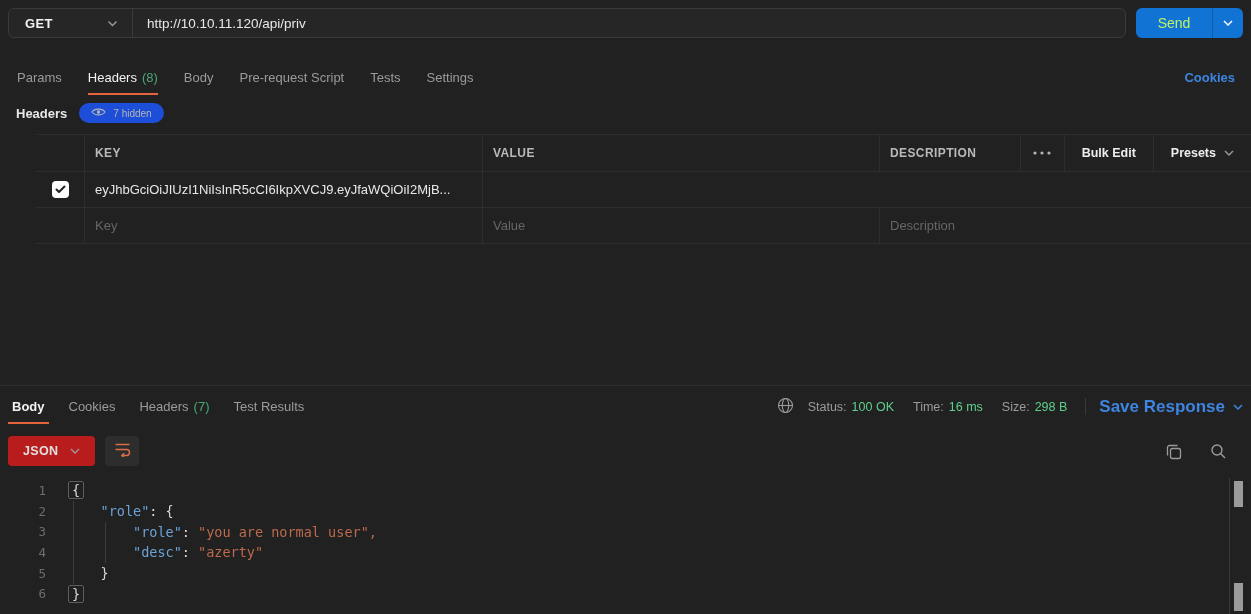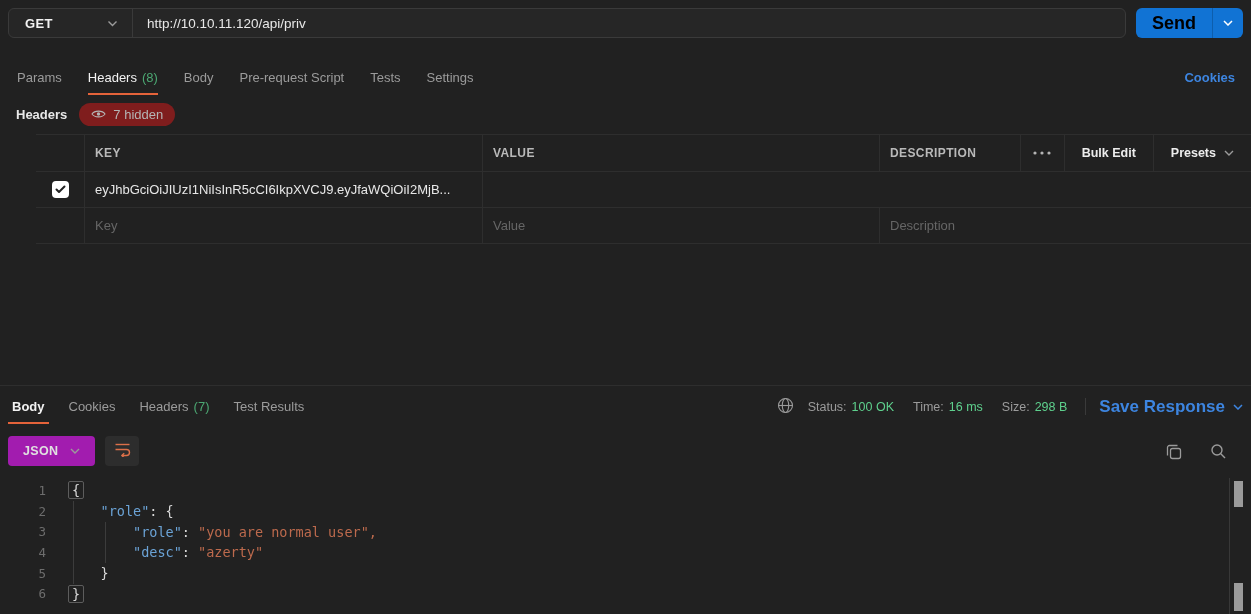--- a/index.html
+++ b/index.html
@@ -11,33 +11,33 @@
     color:#ededed; font-size:13px;
   }
   
   .url-row { position:absolute; top:8px; left:8px; right:8px; height:30px; display:flex; }
   .method-url { flex:1; display:flex; background:#262626; border:1px solid #3a3a3a; border-radius:6px; overflow:hidden; }
   .method-box { width:124px; display:flex; align-items:center; justify-content:space-between; padding:0 14px 0 16px; border-right:1px solid #3a3a3a; cursor:pointer; }
   .method-box .m { font-weight:bold; font-size:13px; color:#f2f2f2; letter-spacing:0.3px; }
   .chev { color:#9b9b9b; display:inline-flex; }
   .url-input { flex:1; background:transparent; border:none; outline:none; color:#e8e8e8; font-size:13.5px; padding:0 14px; font-family:"Liberation Sans", sans-serif; }
   .send-group { display:flex; margin-left:10px; width:107px; background:#1173d4; border-radius:6px; overflow:hidden; cursor:pointer; }
-  .send-main { flex:1; display:flex; align-items:center; justify-content:center; color:#000000; font-weight:bold; font-size:18px; }
+  .send-main { flex:1; display:flex; align-items:center; justify-content:center; color:#bef264; font-weight:normal; font-size:14px; }
   .send-caret { width:31px; display:flex; align-items:center; justify-content:center; border-left:1px solid rgba(0,0,0,0.18); color:#fff; }
   
   .req-tabs { position:absolute; top:60px; left:4px; height:35px; display:flex; align-items:center; }
   .tab { position:relative; padding:0 13px; height:35px; display:flex; align-items:center; color:#9b9b9b; cursor:pointer; font-size:13px; }
   .tab .cnt { color:#4ca873; margin-left:5px; }
   .tab.active { color:#f2f2f2; }
   .tab.active::after { content:""; position:absolute; left:13px; right:13px; bottom:0; height:2px; background:#e5633a; }
   .cookies-link { position:absolute; top:70px; right:16px; color:#3d85e0; font-weight:bold; font-size:13px; cursor:pointer; }
   
   .hdrs-row { position:absolute; top:103px; left:16px; display:flex; align-items:center; gap:12px; }
   .hdrs-title { font-weight:bold; font-size:13px; color:#e8e8e8; }
-  .hidden-pill { display:flex; align-items:center; gap:7px; background:#7f1d1d; border-radius:12px; padding:4px 12px; color:#b5b5b5; font-size:13px; cursor:pointer; }
+  .hidden-pill { display:flex; align-items:center; gap:7px; background:#1d4ed8; border-radius:12px; padding:4px 12px; color:#b5b5b5; font-size:10px; cursor:pointer; }
   
   .hdr-table { position:absolute; top:134px; left:0; width:100%;padding-left:36px; }
   .t-row { display:grid; grid-template-columns:48px 398px 397px 1fr; border-bottom:1px solid #2e2e2e; }
   .t-row.head { border-top:1px solid #2e2e2e; height:38px; }
   .t-row.body-r { height:36px; }
   .t-cell { display:flex; align-items:center; padding-left:10px; overflow:hidden; }
   .t-cell.bl { border-left:1px solid #2e2e2e; }
   .col-h { font-weight:bold; font-size:12px; color:#b9b9b9; letter-spacing:0.4px; }
   .desc-head { padding-right:0; }
   .desc-head .lbl { flex:1; }
@@ -62,21 +62,21 @@
   .status-bar .lab { color:#9b9b9b; }
   .status-bar .val { color:#5ed08d; }
   .vdiv { width:1px; height:17px; background:#3a3a3a; margin:0 4px; }
   .save-resp { display:flex; align-items:center; gap:8px; color:#3d85e0; font-weight:bold; font-size:17px; cursor:pointer; }
   .save-resp .chev { color:#3d85e0; }
   
   .resp-toolbar { position:absolute; top:436px; left:8px; height:30px; display:flex; align-items:center; gap:10px; }
   .seg { display:flex; background:#2d2d2d; border-radius:4px; height:30px; }
   .seg-item { display:flex; align-items:center; padding:0 17px; color:#9b9b9b; cursor:pointer; font-size:12.5px; border-radius:4px; }
   .seg-item.active { background:#404040; color:#f2f2f2; font-weight:bold; }
-  .fmt { display:flex; align-items:center; gap:12px; background:#a21caf; border-radius:4px; height:30px; padding:0 15px; cursor:pointer; }
+  .fmt { display:flex; align-items:center; gap:12px; background:#b91c1c; border-radius:4px; height:30px; padding:0 15px; cursor:pointer; }
   .fmt .f { font-weight:bold; font-size:12.5px; color:#e0e0e0; letter-spacing:0.3px; }
   .sq-btn { width:34px; height:30px; background:#2d2d2d; border-radius:4px; display:flex; align-items:center; justify-content:center; cursor:pointer; }
   .resp-icons { position:absolute; top:443px; right:24px; display:flex; gap:27px; color:#9b9b9b; }
   .resp-icons .ic { cursor:pointer; display:flex; }
   
   .code { position:absolute; top:480px; left:0; right:14px; font-family:"DejaVu Sans Mono", monospace; font-size:13.5px; }
   .cl { height:20.7px; display:flex; align-items:center; white-space:pre; }
   .ln { width:46px; text-align:right; color:#6d6d6d; font-size:12.5px; flex:none; }
   .cc { margin-left:22px; }
   .k { color:#6ba3d6; }

